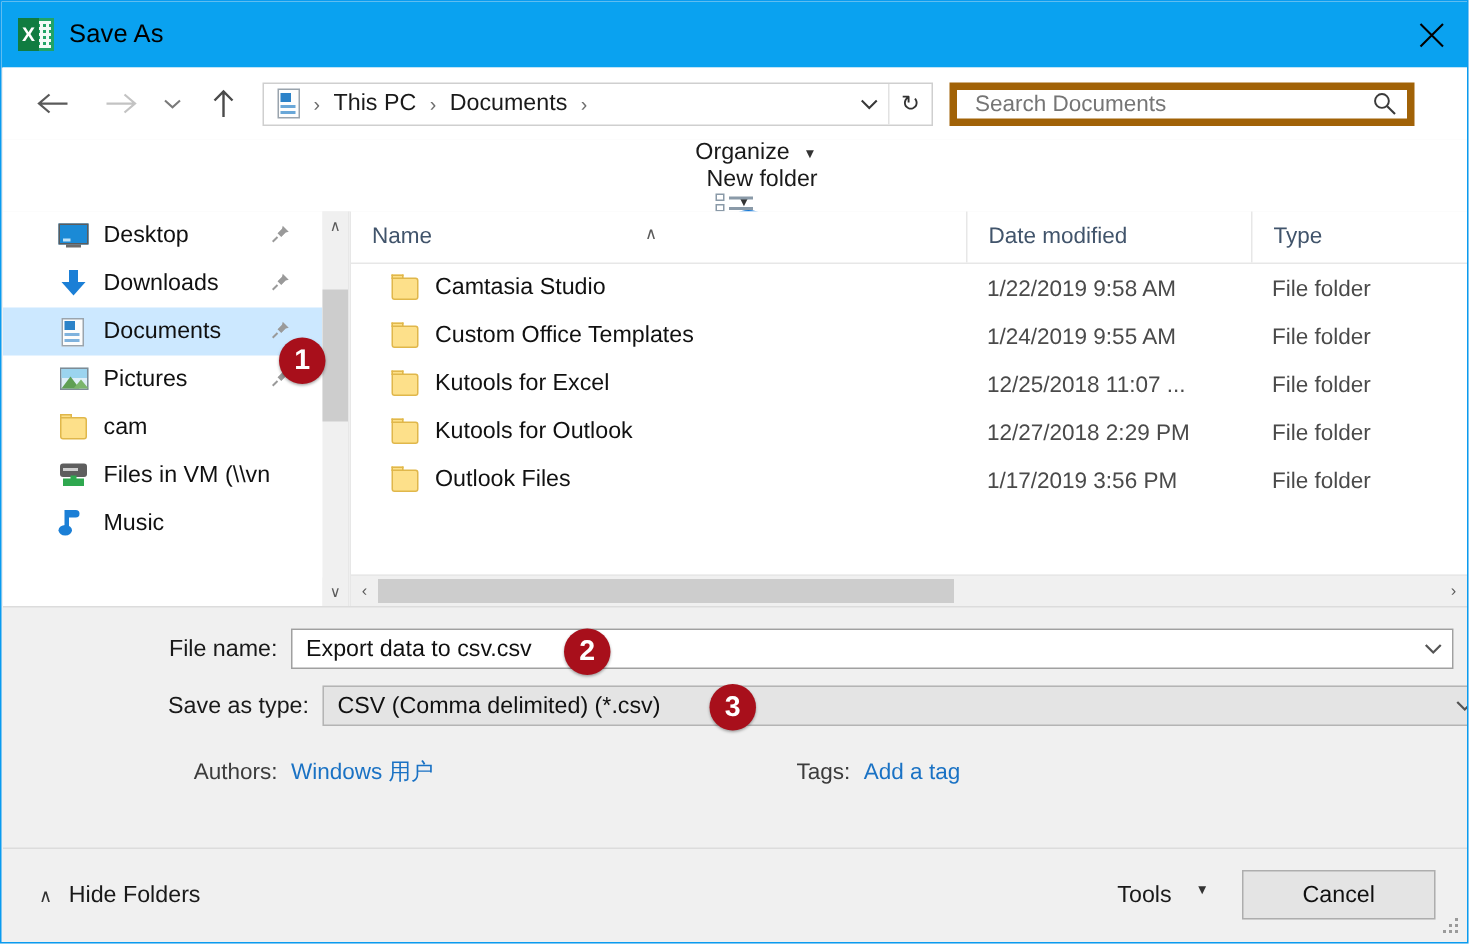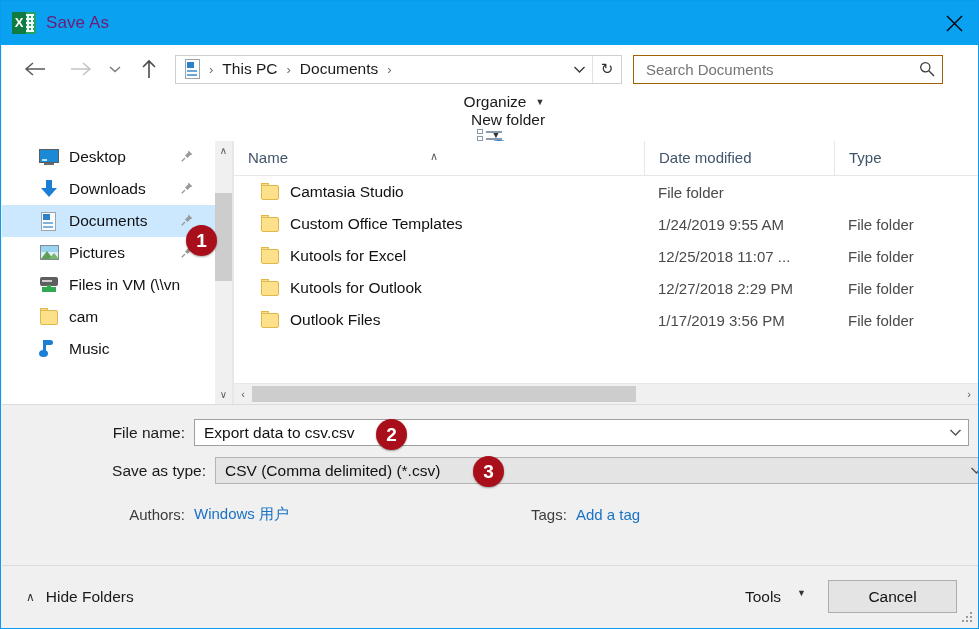--- a/index.html
+++ b/index.html
@@ -53,21 +53,21 @@
     position: absolute; left: 0px; top: 1px;
     width: 14px; height: 22px;
     background: #107c41;
     color: #ffffff;
     font-family: "Liberation Sans", sans-serif;
     font-weight: bold; font-size: 13px;
     line-height: 22px; text-align: center;
   }
   .title-text {
     margin-left: 10px;
-    color: #701a75;
+    color: #000000;
     font-size: 17px;
     letter-spacing: .1px;
   }
   .close-btn {
     position: absolute; right: 0; top: 0;
     width: 48px; height: 44px;
     display: flex; align-items: center; justify-content: center;
     color: #000000;
     font-size: 21px;
     line-height: 1;
@@ -136,21 +136,21 @@
   .addr-refresh {
     width: 28px; height: 27px;
     display: flex; align-items: center; justify-content: center;
     color: #333; font-size: 15px;
   }
 
   .searchbox {
     margin-left: 11px;
     width: 310px; height: 29px;
     box-sizing: border-box;
-    border: 1px solid #a16207;
+    border: 5px solid #a16207;
     background: #ffffff;
     display: flex; align-items: center;
   }
   .search-input {
     flex: 1;
     border: none; outline: none;
     margin-left: 10px;
     font-family: "Liberation Sans", sans-serif;
     font-size: 15px;
     color: #6d6d6d;
@@ -641,35 +641,35 @@
         <span class="side-label">Pictures</span>
         <span class="pin">
           <svg width="14" height="14" viewBox="0 0 14 14">
               <path d="M8.5 1.5 L12.5 5.5 L10.5 6 L7.5 9 L5 6.5 L8 3.5 Z" fill="#9a9a9a"></path>
               <path d="M5 9 L1.8 12.2" stroke="#9a9a9a" stroke-width="1.3"></path>
             </svg>
         </span>
       </div>
 
       <div class="side-item">
+        <span class="side-icon ic-folder">
+            <span class="tab"></span>
+            <span class="f"></span>
+          </span>
+        <span class="side-label">cam</span>
+      </div>
+
+      <div class="side-item">
         <span class="side-icon ic-net">
             <span class="body"></span>
             <span class="slot"></span>
             <span class="neck"></span>
             <span class="stand"></span>
           </span>
         <span class="side-label">Files in VM (\\vn</span>
-      </div>
-
-      <div class="side-item">
-        <span class="side-icon ic-folder">
-            <span class="tab"></span>
-            <span class="f"></span>
-          </span>
-        <span class="side-label">cam</span>
       </div>
 
       <div class="side-item">
         <span class="side-icon ic-music">
             <span class="note"></span>
             <span class="flag"></span>
             <span class="ball"></span>
           </span>
         <span class="side-label">Music</span>
       </div>
@@ -692,20 +692,21 @@
       </div>
 
       <div class="filerow">
         <div class="cell-name">
           <span class="ic-folder">
               <span class="tab"></span>
               <span class="f"></span>
             </span>
           <span>Camtasia Studio</span>
         </div>
+        <div class="cell-date">1/22/2019 9:58 AM</div>
         <div class="cell-type">File folder</div>
       </div>
 
       <div class="filerow">
         <div class="cell-name">
           <span class="ic-folder">
               <span class="tab"></span>
               <span class="f"></span>
             </span>
           <span>Custom Office Templates</span>

